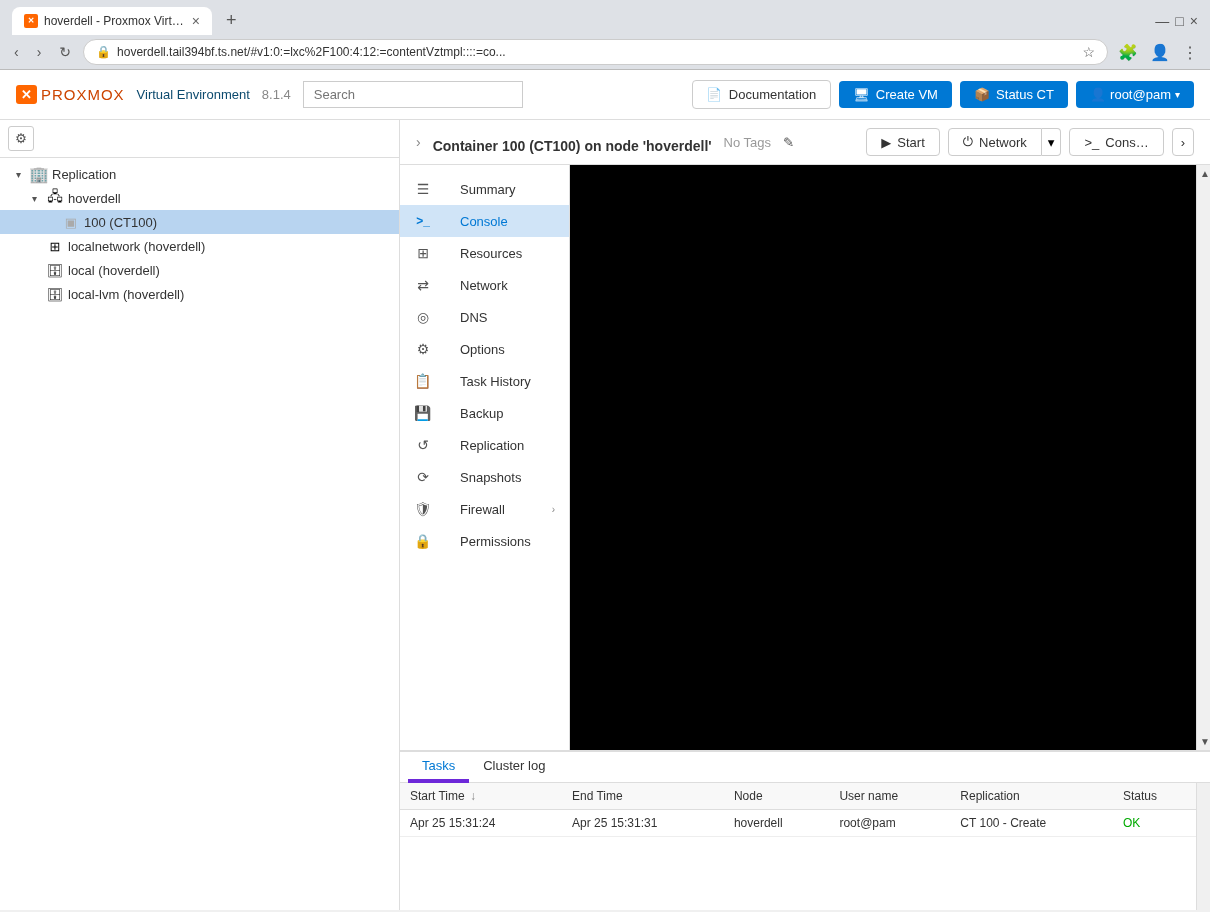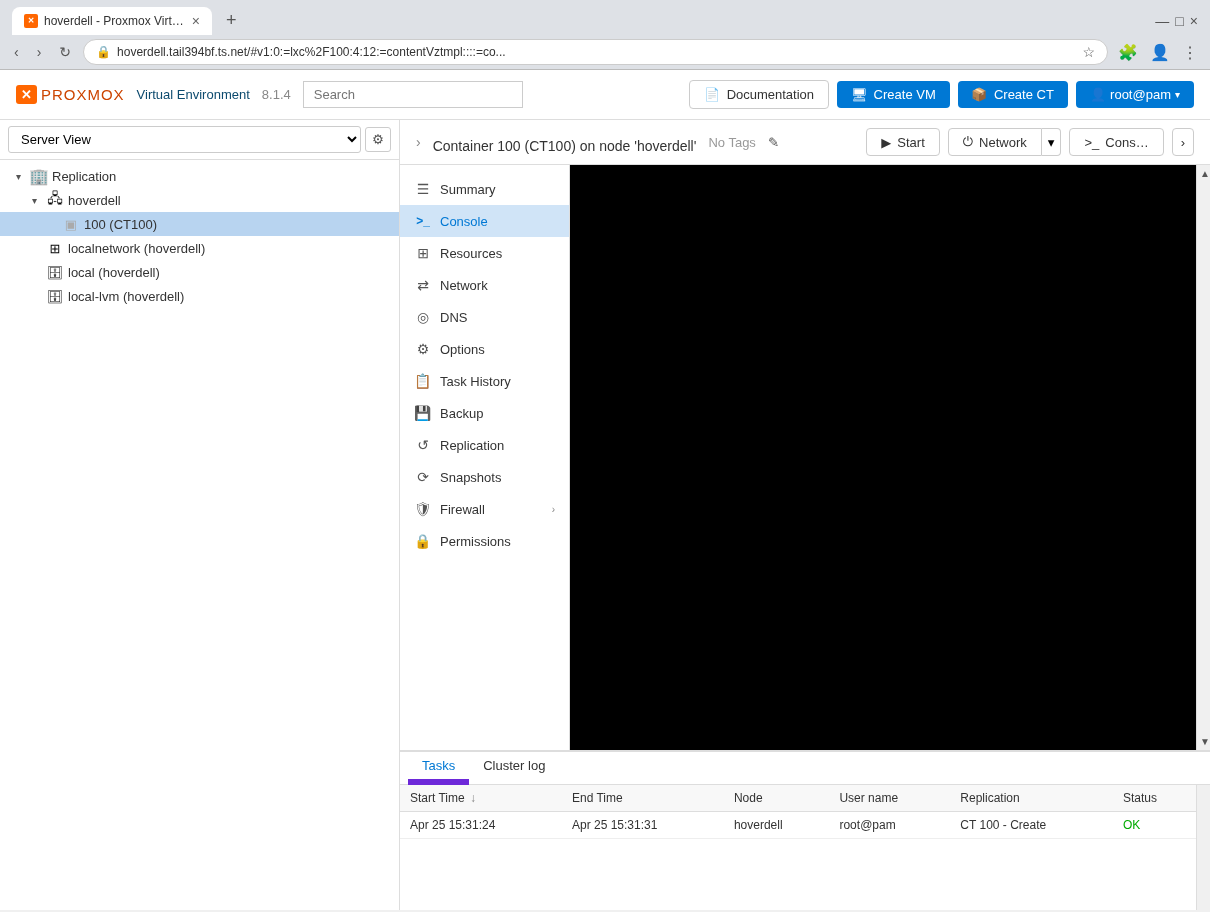--- a/index.html
+++ b/index.html
@@ -52,56 +52,56 @@
     .tree-indent3 { padding-left: 48px; }
     .tree-expander { width: 14px; font-size: 10px; color: #555; }
     .tree-icon { width: 18px; height: 18px; margin-right: 4px; display: flex; align-items: center; justify-content: center; }
     .tree-label { font-size: 13px; color: #333; }
 
     
     .content-area { flex: 1; display: flex; flex-direction: column; overflow: hidden; }
 
     
     .container-header { display: flex; align-items: center; padding: 8px 16px; background: #fff; border-bottom: 1px solid #ddd; gap: 12px; min-height: 44px; }
-    .container-title { font-size: 14px; color: #333; font-weight: 400; margin-top: 8px; }
+    .container-title { font-size: 14px; color: #333; font-weight: 700; margin-top: 8px; }
     .no-tags { color: #999; font-size: 13px; }
     .tag-edit-btn { background: none; border: none; cursor: pointer; color: #555; }
     .header-actions { display: flex; gap: 8px; margin-left: auto; }
     .btn-start { background: #fff; border: 1px solid #ccc; border-radius: 4px; padding: 5px 14px; cursor: pointer; font-size: 13px; color: #333; display: flex; align-items: center; gap: 6px; }
     .btn-shutdown { background: #fff; border: 1px solid #ccc; border-radius: 4px; padding: 5px 14px; cursor: pointer; font-size: 13px; color: #333; display: flex; align-items: center; gap: 6px; }
     .btn-shutdown-chevron { background: #fff; border: 1px solid #ccc; border-left: none; border-radius: 0 4px 4px 0; padding: 5px 6px; cursor: pointer; }
     .btn-console { background: #fff; border: 1px solid #ccc; border-radius: 4px; padding: 5px 14px; cursor: pointer; font-size: 13px; color: #333; display: flex; align-items: center; gap: 6px; }
     .btn-more { background: #fff; border: 1px solid #ccc; border-radius: 4px; padding: 5px 8px; cursor: pointer; font-size: 13px; color: #333; }
 
     
     .middle-content { display: flex; flex: 1; overflow: hidden; }
 
     
     .nav-menu { width: 170px; background: #fff; border-right: 1px solid #ddd; padding: 8px 0; overflow-y: auto; }
     .nav-item { display: flex; align-items: center; padding: 7px 14px; cursor: pointer; gap: 8px; }
     .nav-item.active { background: #d0e4f7; color: #0078d4; }
     .nav-item-icon { width: 18px; height: 18px; display: flex; align-items: center; justify-content: center; font-size: 14px; color: #555; }
     .nav-item.active .nav-item-icon { color: #0078d4; }
-    .nav-item-label { font-size: 13px; color: #333; }
+    .nav-item-label { font-size: 13px; color: #333; margin-left: 20px; }
     .nav-item.active .nav-item-label { color: #0078d4; }
     .nav-item-chevron { margin-left: auto; font-size: 10px; color: #888; }
 
     
     .terminal-area { flex: 1; background: #000; }
 
     
     .right-scrollbar { width: 14px; background: #f0f0f0; border-left: 1px solid #ddd; display: flex; flex-direction: column; }
     .scroll-up-btn, .scroll-down-btn { text-align: center; padding: 3px; cursor: pointer; font-size: 10px; color: #555; }
     .scroll-track { flex: 1; }
 
     
     .bottom-panel { background: #fff; border-top: 2px solid #ddd; height: 160px; display: flex; flex-direction: column; }
     .bottom-tabs { display: flex; border-bottom: 1px solid #ddd; padding: 0 8px; }
     .bottom-tab { padding: 6px 14px; cursor: pointer; font-size: 13px; color: #333; border-bottom: 2px solid transparent; margin-bottom: -1px; }
-    .bottom-tab.active { border-bottom: 6px solid #6d28d9; color: #0078d4; font-weight: 500; }
+    .bottom-tab.active { border-bottom: 4px solid #6d28d9; color: #0078d4; font-weight: 500; }
     .tasks-table { flex: 1; overflow-y: auto; }
     .tasks-table table { width: 100%; border-collapse: collapse; }
     .tasks-table th { padding: 6px 10px; text-align: left; font-weight: 500; font-size: 12px; color: #333; border-bottom: 1px solid #ddd; background: #f8f8f8; }
     .tasks-table td { padding: 6px 10px; font-size: 12px; color: #333; border-bottom: 1px solid #eee; }
     .sort-arrow { color: #888; margin-left: 2px; }
     .status-ok { color: #00aa00; font-weight: 500; }
 
     
     .bottom-right-scroll { width: 14px; background: #f0f0f0; border-left: 1px solid #ddd; }
   </style>
@@ -161,37 +161,34 @@
       <button class="btn-docs">
         <span>📄</span>
         <span>Documentation</span>
       </button>
       <button class="btn-create-vm">
         <span>🖥</span>
         <span>Create VM</span>
       </button>
       <button class="btn-create-ct">
         <span>📦</span>
-        <span>Create CT</span>
+        <span>Status CT</span>
       </button>
       <button class="btn-user">
         <span>👤</span>
         <span>root@pam</span>
         <span style="font-size:10px;">▾</span>
       </button>
     </div>
   </div>
 
   <div class="main-layout">
 
     <div class="sidebar">
       <div class="sidebar-header">
-        <select class="sidebar-view-select">
-          <option>Server View</option>
-        </select>
         <button class="sidebar-gear-btn">⚙</button>
       </div>
       <div class="tree">
 
         <div class="tree-item tree-indent1">
           <span class="tree-expander">▾</span>
           <span class="tree-icon" style="font-size:16px;">🏢</span>
           <span class="tree-label">Replication</span>
         </div>
 

